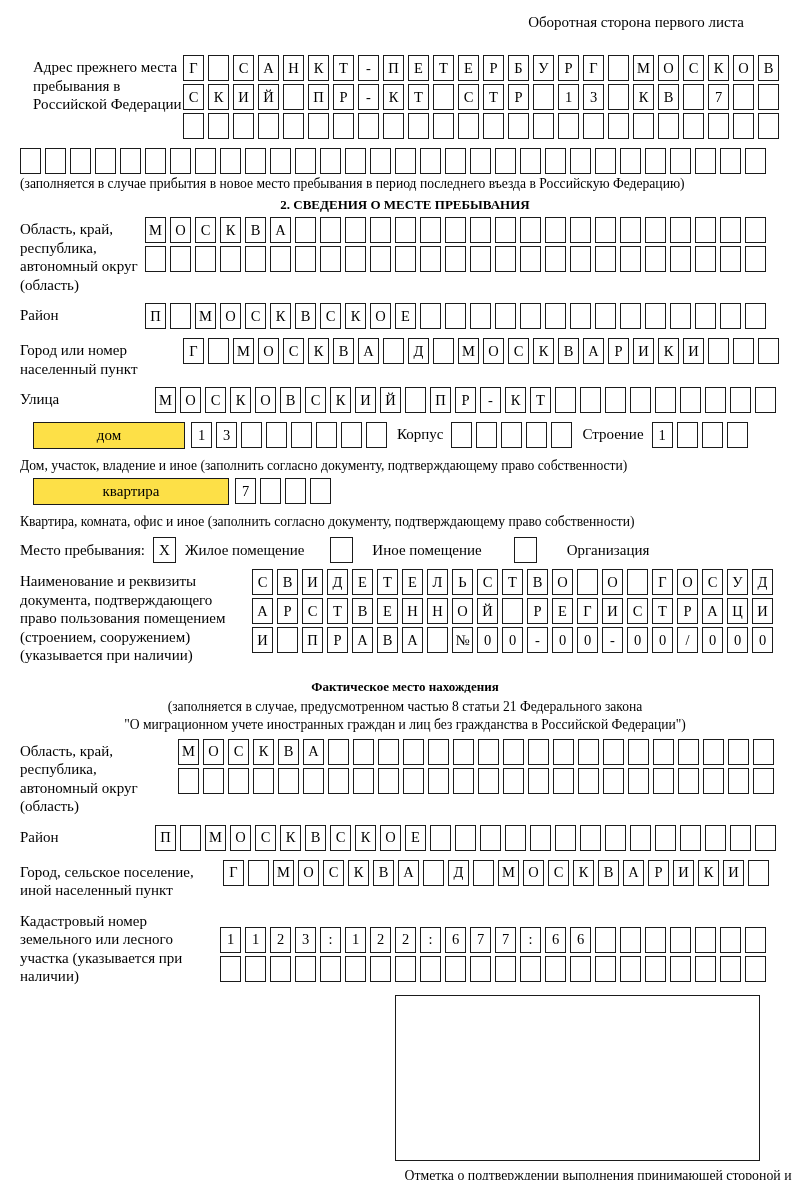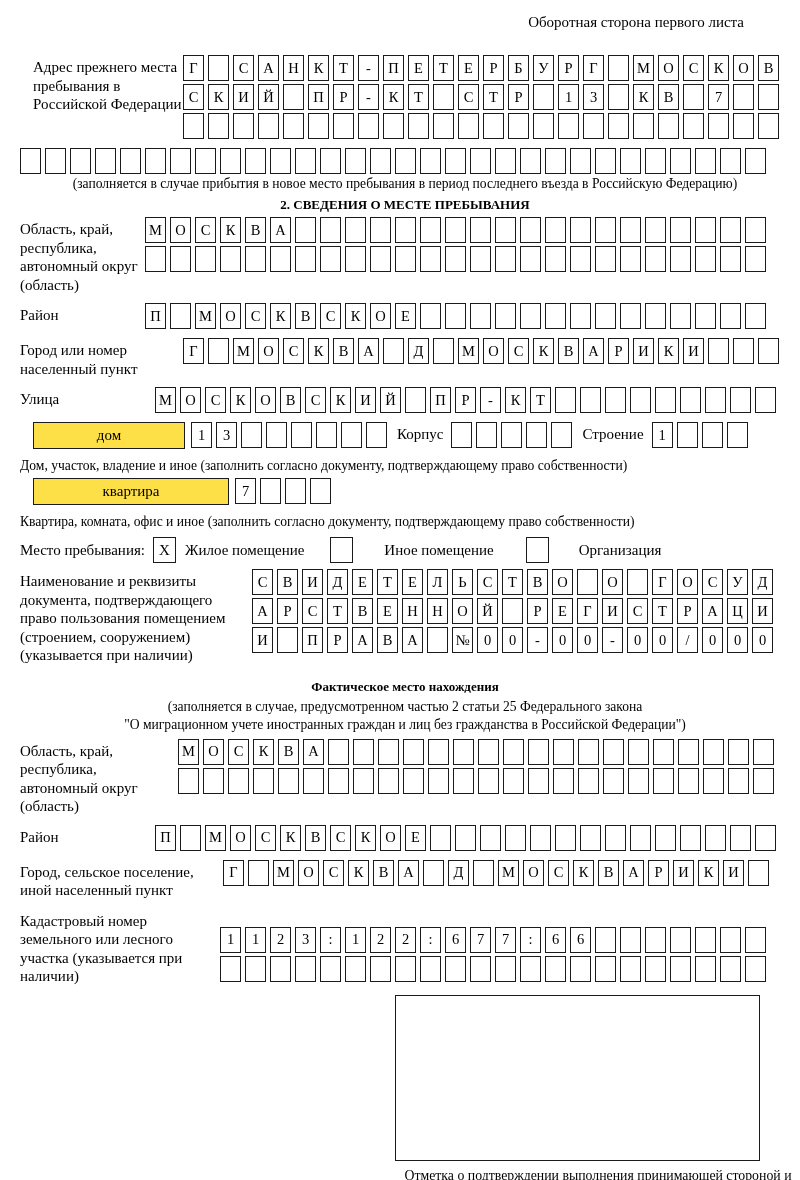--- a/index.html
+++ b/index.html
@@ -21,21 +21,21 @@
   .lbl-indent { padding-left: 13px; }
 
   .cells { display: flex; gap: 4px; }
   .cell {
     flex: none; width: 21px; height: 26px; border: 1.7px solid #1b1b1b;
     display: flex; align-items: center; justify-content: center;
     font-size: 14.5px; background: #fff;
   }
   .cellcol { display: flex; flex-direction: column; gap: 3px; }
 
-  .caption { font-size: 13.6px; text-align: center; margin: 2px 0 4px 0; }
+  .caption { font-size: 13.6px; text-align: left; margin: 2px 0 4px 0; }
   .caption-left { font-size: 13.6px; text-align: left; margin: 2px 0 4px 0; }
   .sec-title { font-weight: bold; text-align: center; font-size: 13px; margin: 5px 0 4px 0; }
 
   .widebox {
     flex: none; border: 1.7px solid #1b1b1b; height: 27px;
     display: flex; align-items: center; justify-content: center; background: #fde047;
   }
   .dom-box { width: 152px; margin-left: 13px; }
   .kv-box { width: 196px; margin-left: 13px; }
   .inline-lbl { flex: none; padding: 4px 8px 0 10px; }
@@ -378,21 +378,21 @@
         <span class="cell"></span>
       </div>
   </div>
   <div class="caption-left">Квартира, комната, офис и иное (заполнить согласно документу, подтверждающему право собственности)</div>
 
   <div class="mesto-row">
     <span>Место пребывания:</span>
     <span class="chk" style="margin-left:8px">X</span>
     <span style="margin-left:9px">Жилое помещение</span>
     <span class="chk" style="margin-left:26px"></span>
-    <span style="margin-left:31px">Иное помещение</span>
+    <span style="margin-left:19px">Иное помещение</span>
     <span class="chk" style="margin-left:32px"></span>
     <span style="margin-left:30px">Организация</span>
   </div>
 
   <div class="frow mt6">
     <div class="lbl w232">Наименование и реквизиты документа, подтверждающего право пользования помещением (строением, сооружением) (указывается при наличии)</div>
     <div class="cellcol">
       <div class="cells">
           <span class="cell">С</span>
           <span class="cell">В</span>
@@ -459,21 +459,21 @@
           <span class="cell">0</span>
           <span class="cell">/</span>
           <span class="cell">0</span>
           <span class="cell">0</span>
           <span class="cell">0</span>
         </div>
     </div>
   </div>
 
   <div class="sec-title" style="margin-top:14px">Фактическое место нахождения</div>
-  <div class="fact-sub">(заполняется в случае, предусмотренном частью 2 статьи 25 Федерального закона</div>
+  <div class="fact-sub">(заполняется в случае, предусмотренном частью 8 статьи 21 Федерального закона</div>
   <div class="fact-sub" style="margin-bottom:6px">"О миграционном учете иностранных граждан и лиц без гражданства в Российской Федерации")</div>
 
   <div class="frow">
     <div class="lbl w158">Область, край, республика, автономный округ (область)</div>
     <div class="cellcol">
       <div class="cells">
           <span class="cell">М</span>
           <span class="cell">О</span>
           <span class="cell">С</span>
           <span class="cell">К</span>

